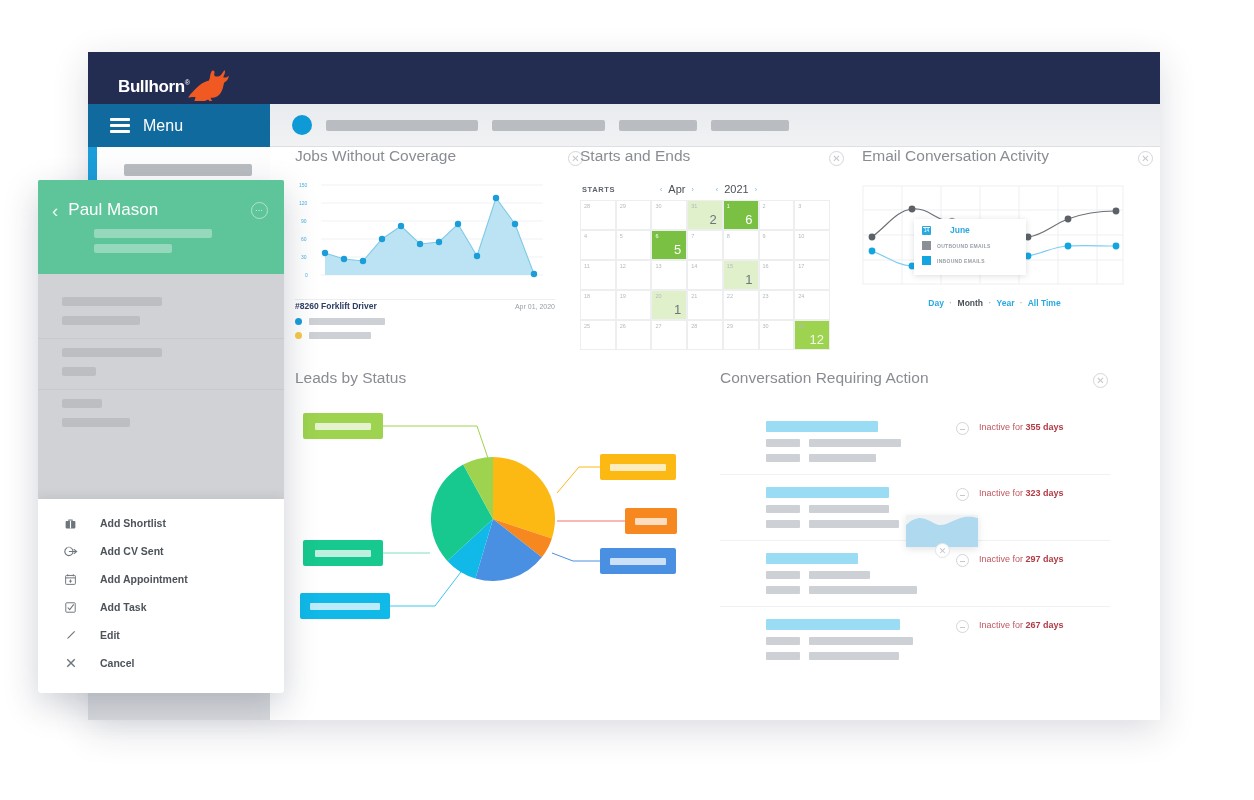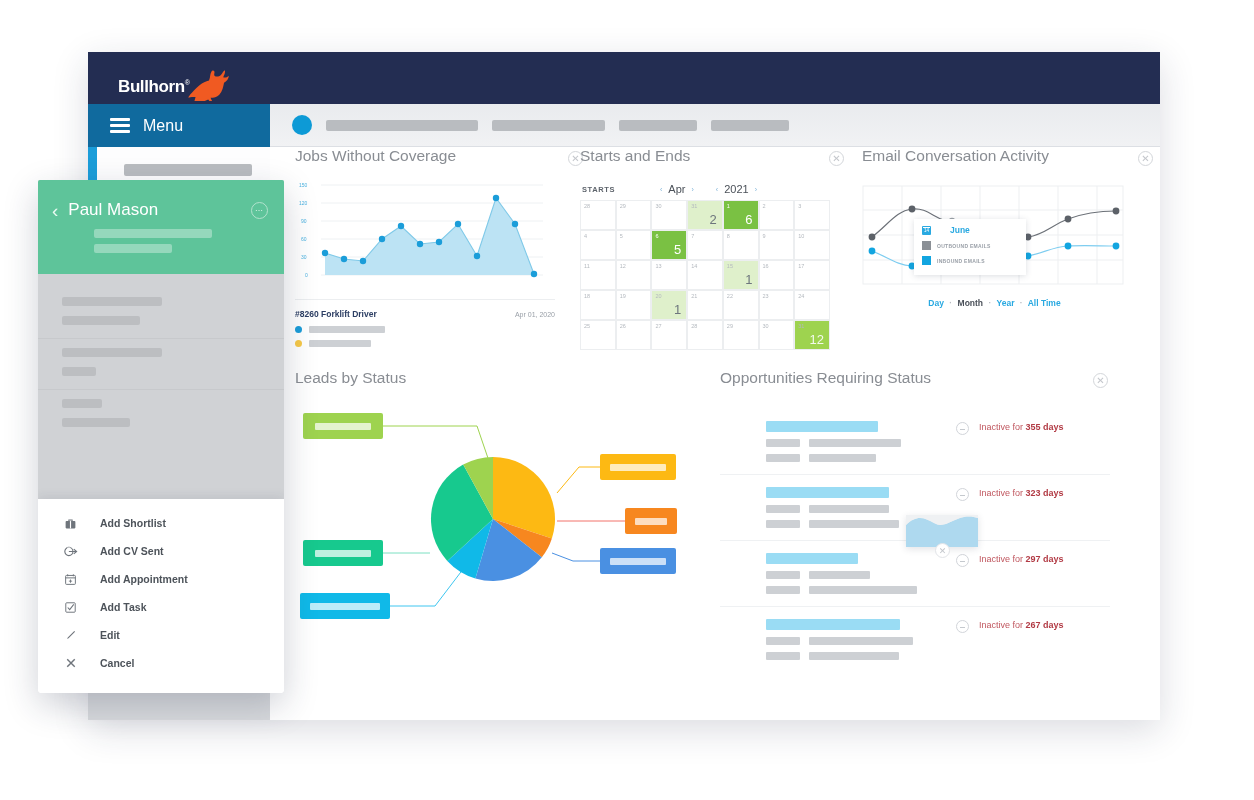--- a/index.html
+++ b/index.html
@@ -60,21 +60,21 @@
   .widget { position: absolute; }
   .w-title { font-size: 15.5px; color: #898d93; font-weight: normal; }
   .close-x {
     position: absolute; width: 15px; height: 15px; border-radius: 50%;
     border: 1px solid #d3d6da; color: #c3c6cb; font-size: 10px;
     display: flex; align-items: center; justify-content: center; line-height: 1;
   }
 
   
   #w-jobs { left: 25px; top: 0px; width: 260px; }
-  .jobs-foot { margin-top: 8px; border-top: 1px solid #eceef0; padding-top: 9px; }
+  .jobs-foot { margin-top: 8px; border-top: 1px solid #eceef0; padding-top: 1px; }
   .jobs-title-row { display: flex; justify-content: space-between; align-items: baseline; }
   .jobs-job { font-size: 8.5px; font-weight: bold; color: #2c3e63; }
   .jobs-date { font-size: 7px; color: #9aa0a8; }
   .lg-row { display: flex; align-items: center; gap: 7px; margin-top: 7px; }
   .lg-dot { width: 7px; height: 7px; border-radius: 50%; flex: none; }
   .lg-ph { height: 7px; background: #cdd0d4; border-radius: 1px; }
 
   
   #w-cal { left: 310px; top: 0px; width: 250px; }
   .cal-head { display: flex; align-items: center; font-size: 7.5px; margin: 18px 0 5px 2px; color: #6d737b; }
@@ -521,21 +521,21 @@
             <span class="pie-lbl" style="left:330px;top:107px; width:52px; height:26px; background:#f7871f">
                 <i style="width:32px"></i>
               </span>
             <span class="pie-lbl" style="left:305px;top:147px; width:76px; height:26px; background:#4a90e2">
                 <i style="width:56px"></i>
               </span>
           </div>
         </div>
 
         <div class="widget" id="w-opp">
-          <div class="w-title">Opportunities Requiring Status</div>
+          <div class="w-title">Conversation Requiring Action</div>
           <div class="close-x" style="right:2px; top:4px">✕</div>
           <div class="opp-list" id="opp-list">
               <div class="opp-row">
                 <div class="opp-left">
                   <div class="opp-bar" style="width:112px"></div>
                   <div class="opp-sub">
                     <i style="width:34px"></i>
                     <i style="width:92px"></i>
                   </div>
                   <div class="opp-sub">

